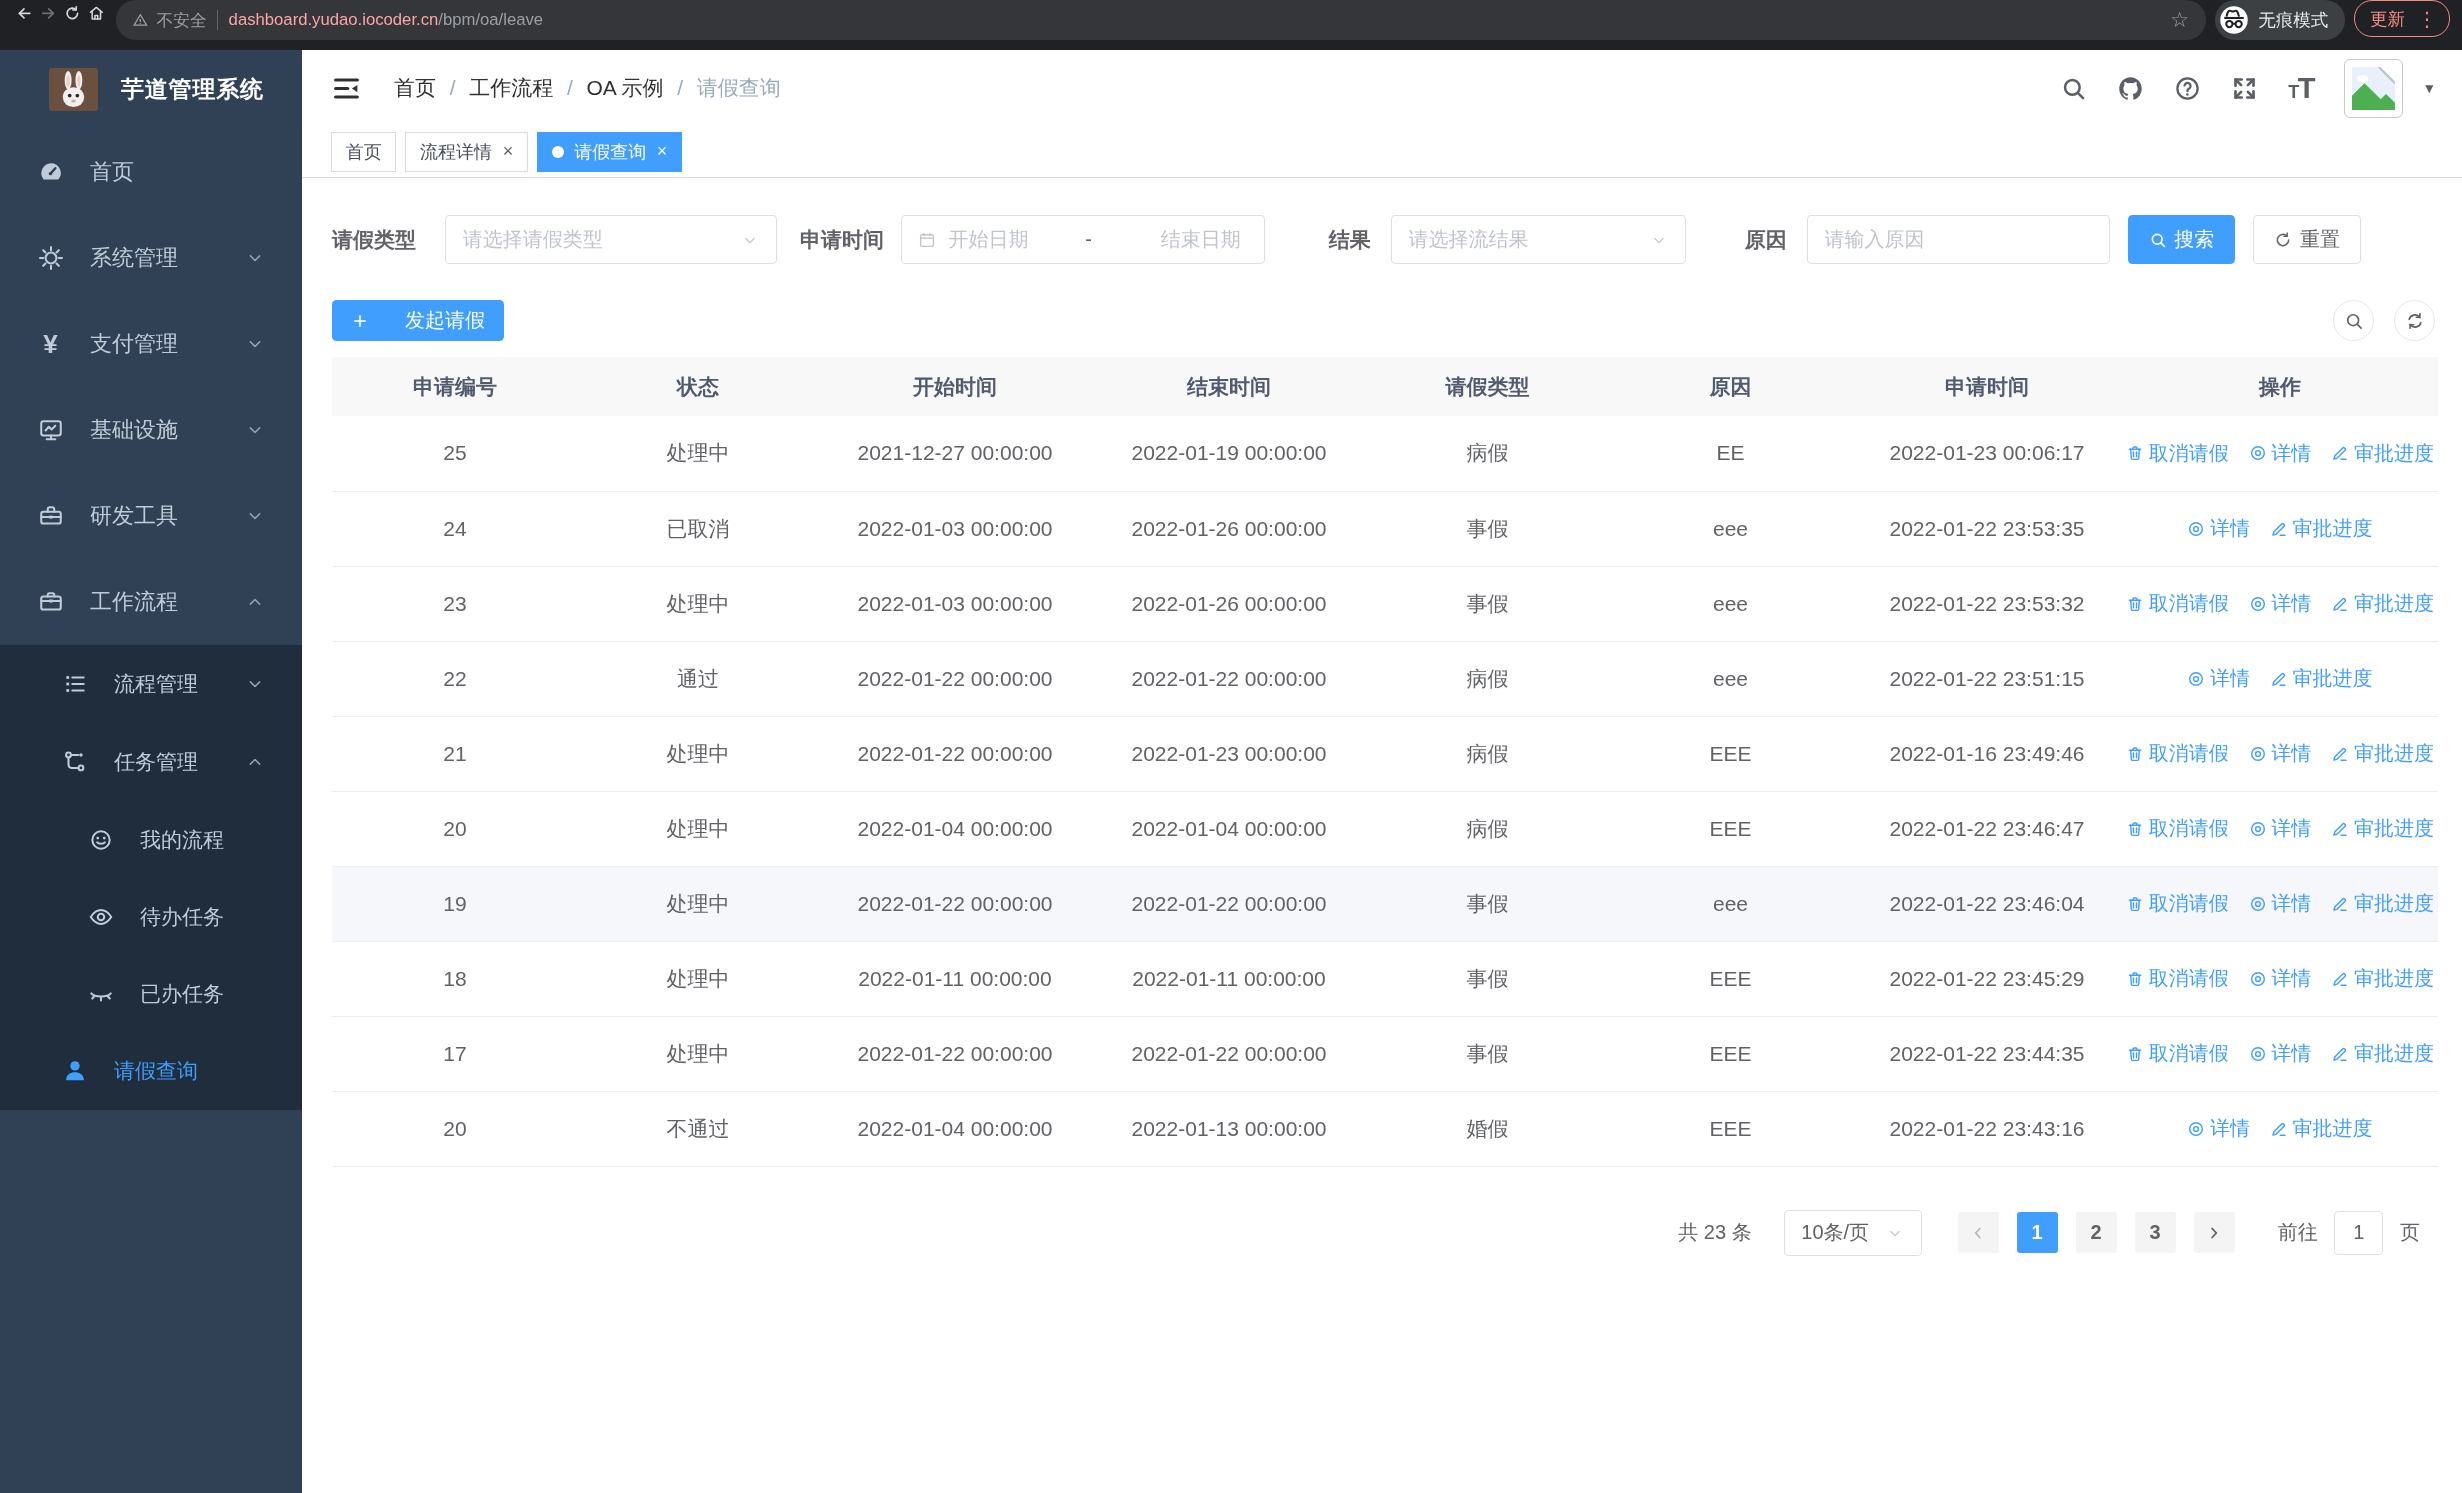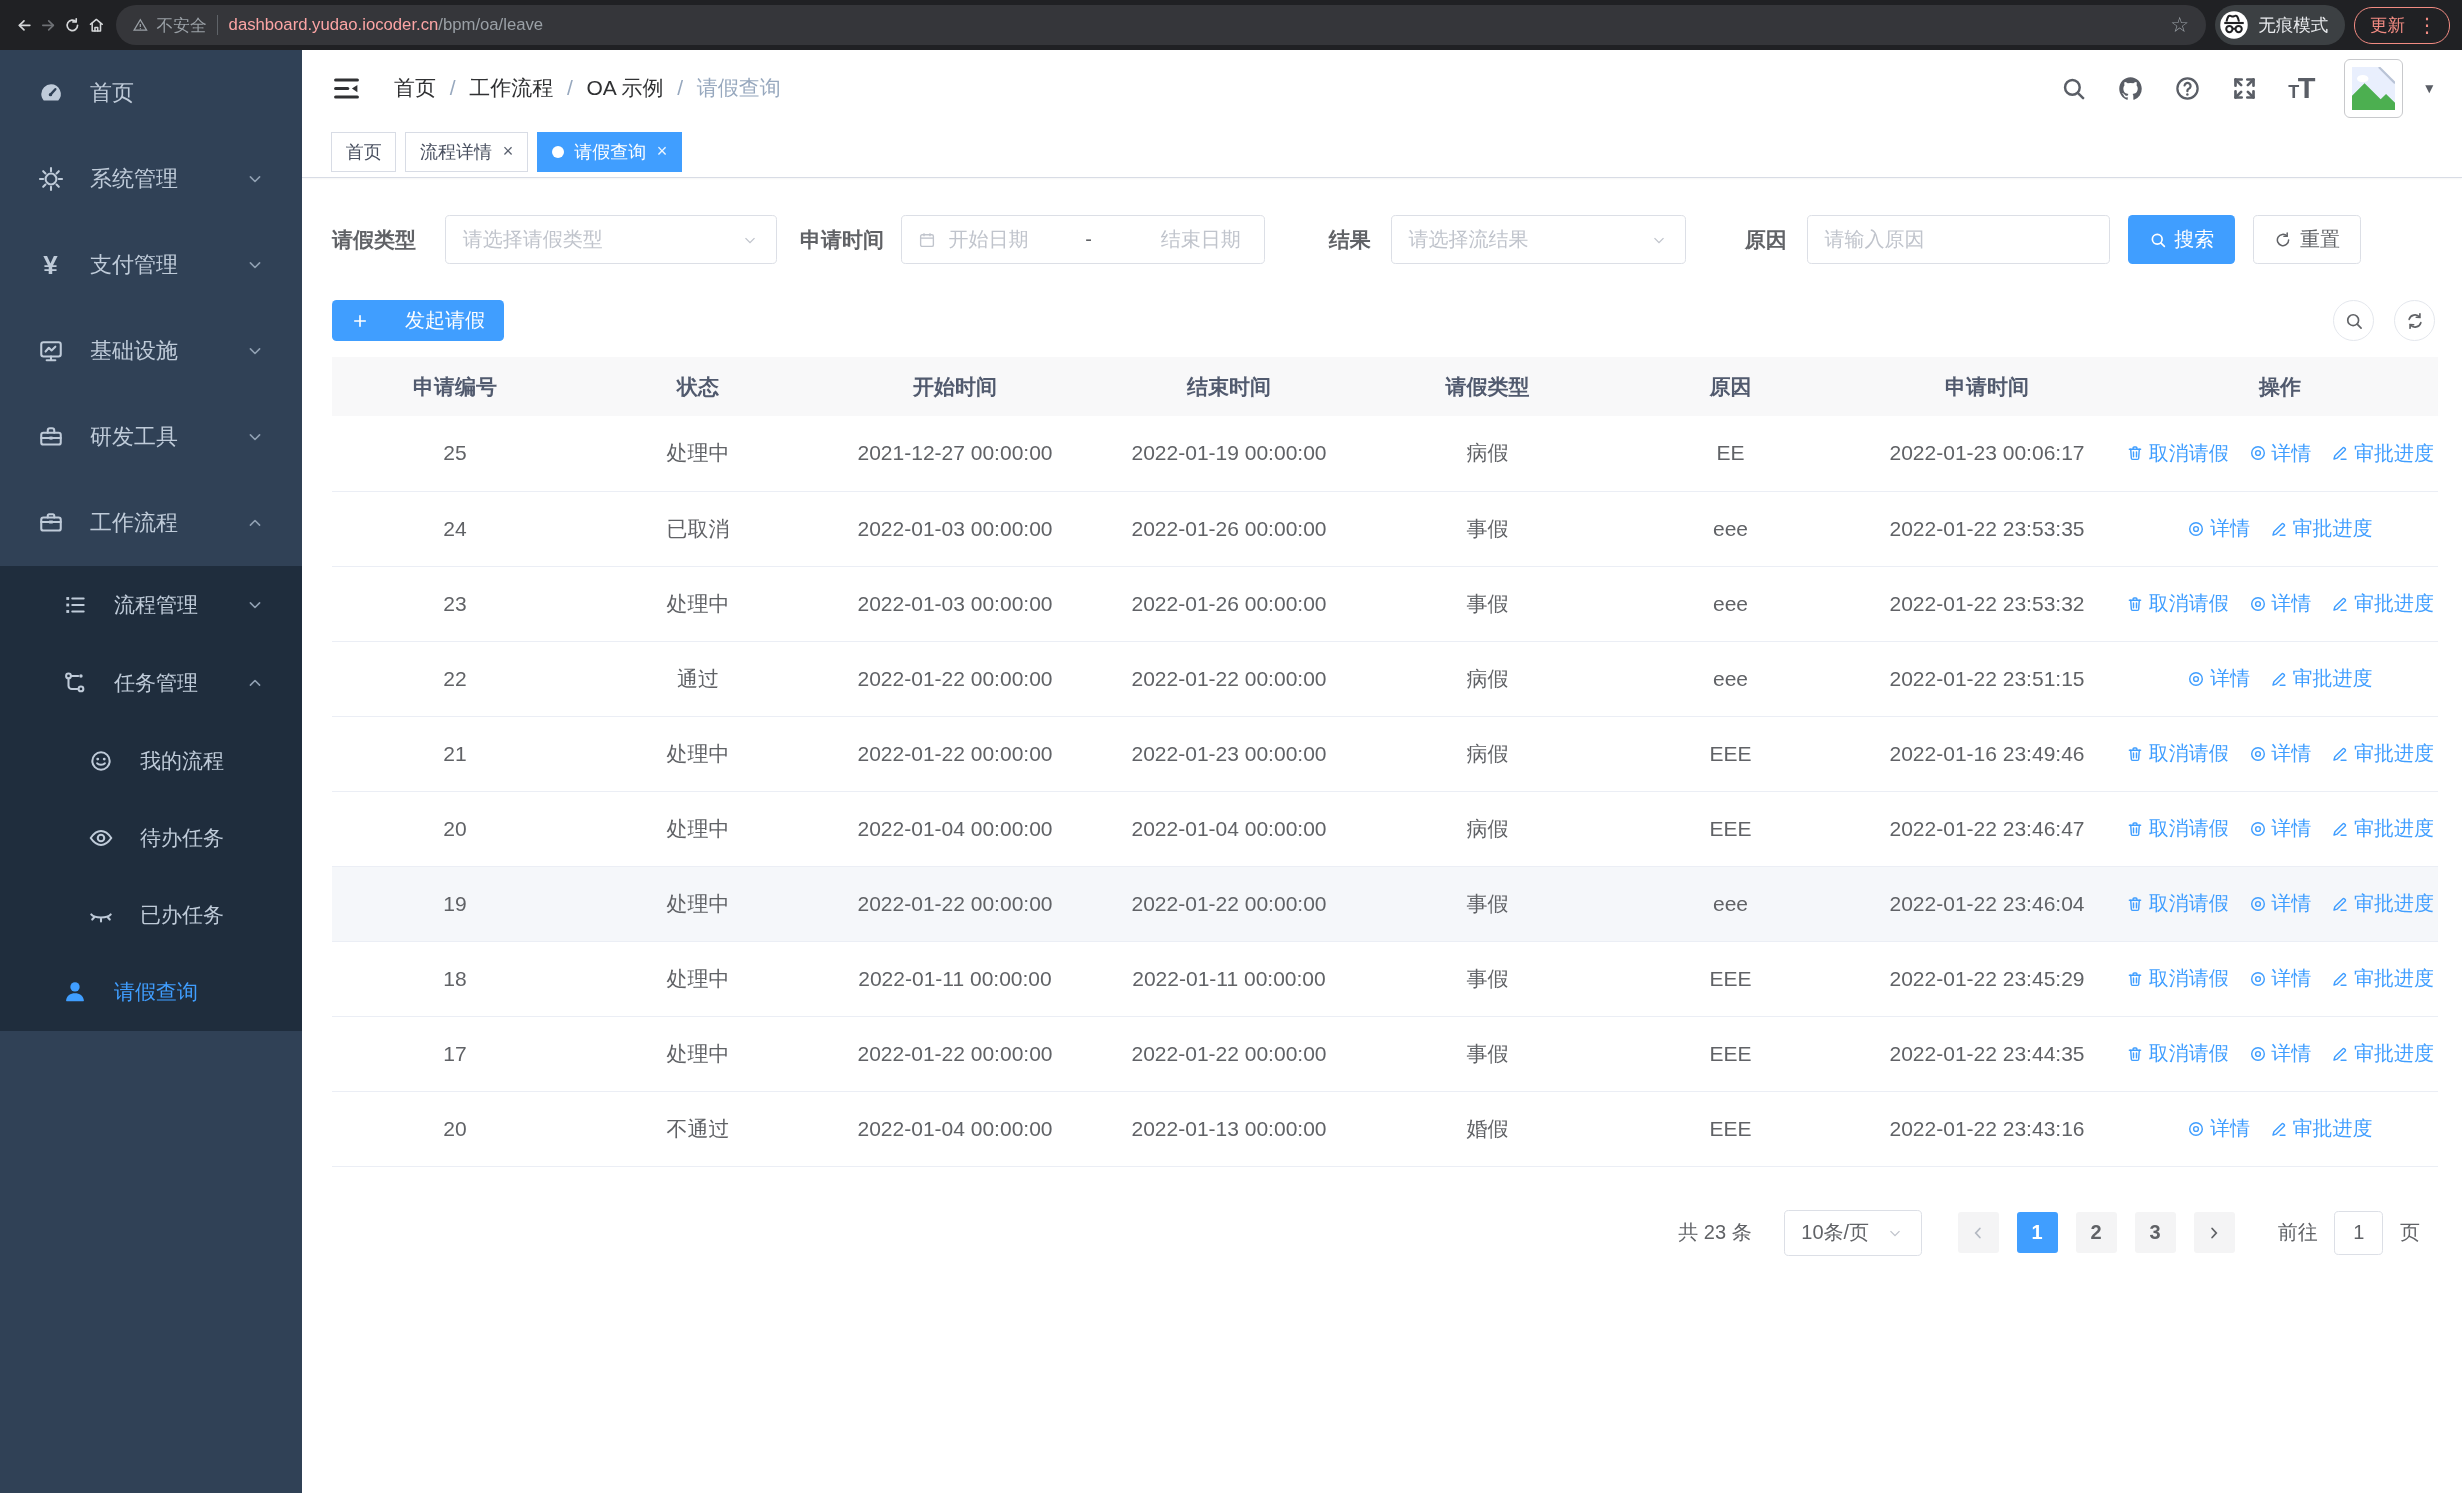--- a/index.html
+++ b/index.html
@@ -1,19 +1,19 @@
 <!DOCTYPE html>
 <html style="font-size:12px"><head>
 <meta charset="utf-8">
 <style>
   * { margin:0; padding:0; box-sizing:border-box; }
   html,body { width:2462px; height:1494px; font-family:"Liberation Sans","DejaVu Sans",sans-serif; background:#fff; overflow:hidden; }
 
   
-  .chrome { height:50px; background:#202124; display:flex; align-items:center; padding:0 12px; }
+  .chrome { height:50px; background:#202124; display:flex; align-items:flex-start; padding:0 12px; }
   .nav-btn { width:24px; height:26px; display:flex; align-items:center; justify-content:center; color:#d5d7d9; flex-shrink:0; }
   .nav-btn svg { width:16.7px; height:16.7px; }
   .nav-btn.fwd { color:#6e7175; }
   .omnibox { flex:1; height:40px; background:#35363a; border-radius:20px; display:flex; align-items:center; margin:0 9px 0 7.6px; padding:0 16.7px; font-size:16.7px; color:#9aa0a6; }
   .omnibox svg { width:16.7px; height:16.7px; }
   .omni-sep { width:0.8px; height:20px; background:#5f6368; margin:0 10.6px; }
   .url-host { color:#fca5a5; }
   .url-path { color:#9aa0a6; }
   .star { margin-left:auto; font-size:21px; color:#9aa0a6; }
   .incog { height:40px; background:#3c4043; border-radius:20px; display:flex; align-items:center; gap:9px; padding:0 16.7px 0 4.6px; color:#e8eaed; font-size:17.5px; flex-shrink:0; }
@@ -169,20 +169,36 @@
   </div>
   <div class="update-pill">
     <span>更新</span>
     <span class="vdots">⋮</span>
   </div>
 </div>
 
 <div class="app">
 
   <div class="sidebar">
+    <div class="logo">
+      <div class="logo-img">
+        <svg viewBox="0 0 64 56">
+            <rect width="64" height="56" fill="#6b4f3f"></rect>
+            <ellipse cx="32" cy="38" rx="14" ry="13" fill="#f2f0ee"></ellipse>
+            <ellipse cx="25" cy="16" rx="4.5" ry="12" fill="#f2f0ee"></ellipse>
+            <ellipse cx="39" cy="16" rx="4.5" ry="12" fill="#f2f0ee"></ellipse>
+            <ellipse cx="25" cy="17" rx="2" ry="8" fill="#f3c7c7"></ellipse>
+            <ellipse cx="39" cy="17" rx="2" ry="8" fill="#f3c7c7"></ellipse>
+            <circle cx="27" cy="36" r="2.4" fill="#2b2b2b"></circle>
+            <circle cx="37" cy="36" r="2.4" fill="#2b2b2b"></circle>
+            <ellipse cx="32" cy="43" rx="3" ry="2" fill="#caa"></ellipse>
+          </svg>
+      </div>
+      <div class="logo-title">芋道管理系统</div>
+    </div>
     <div id="sidebar-menu">
         <div class="menu-item lvl0">
           <span class="mi-icon">
             <svg viewBox="0 0 24 24">
               <path d="M12 4a9 9 0 0 0-9 9c0 2.3.9 4.4 2.3 6h13.4A9 9 0 0 0 12 4z" fill="currentColor"></path>
               <line x1="11.5" y1="13.5" x2="16" y2="8.5" stroke="#304156" stroke-width="2.2" stroke-linecap="round"></line>
               <circle cx="11.5" cy="13.5" r="1.6" fill="#304156"></circle>
             </svg>
           </span>
           <span>首页</span>

